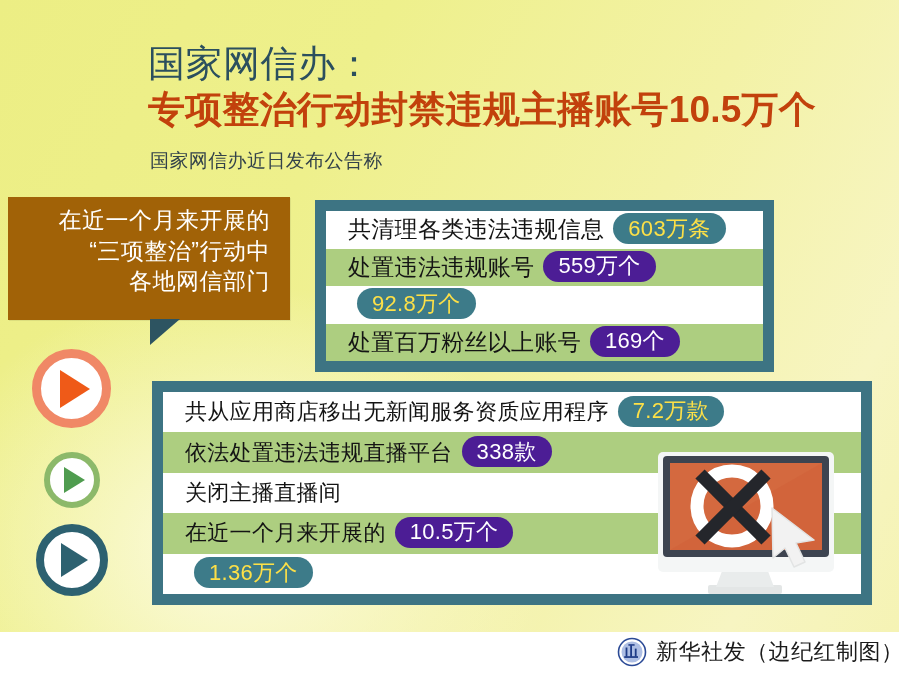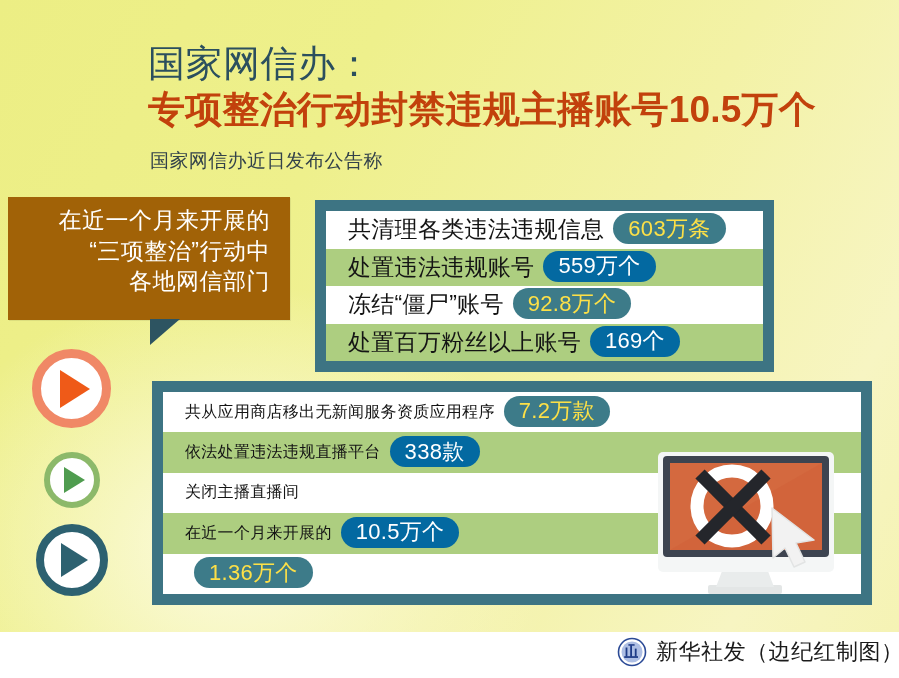--- a/index.html
+++ b/index.html
@@ -196,21 +196,21 @@
 
   .panel-1 .row { height: 37.5px; }
   .panel-2 .row { height: 40.4px; }
 
   .row-label {
     font-size: 23px;
     color: #141414;
     letter-spacing: 0.3px;
     white-space: nowrap;
   }
-  .panel-2 .row-label { font-size: 16px; }
+  .panel-2 .row-label { font-size: 22px; }
 
   .pill {
     display: inline-flex;
     align-items: center;
     justify-content: center;
     border-radius: 999px;
     margin-left: 9px;
     padding: 0 15px;
     height: 31px;
     font-size: 22px;
@@ -218,21 +218,21 @@
     white-space: nowrap;
     box-sizing: border-box;
     position: relative;
     top: -1px;
   }
   .pill-teal {
     background: #3d7b89;
     color: #fde047;
   }
   .pill-dark {
-    background: #0369a1;
+    background: #4c1d95;
     color: #ffffff;
   }
 
   
   .monitor {
     position: absolute;
     left: 654px;
     top: 448px;
     width: 190px;
     height: 152px;
@@ -297,21 +297,20 @@
         <span class="row-label">共清理各类违法违规信息</span>
         <span class="pill pill-teal">603万条</span>
       </div>
 
       <div class="row even">
         <span class="row-label">处置违法违规账号</span>
         <span class="pill pill-dark">559万个</span>
       </div>
 
       <div class="row odd">
-        <span class="row-label">冻结“僵尸”账号</span>
         <span class="pill pill-teal">92.8万个</span>
       </div>
 
       <div class="row even">
         <span class="row-label">处置百万粉丝以上账号</span>
         <span class="pill pill-dark">169个</span>
       </div>
 
     </div>
   </div>

